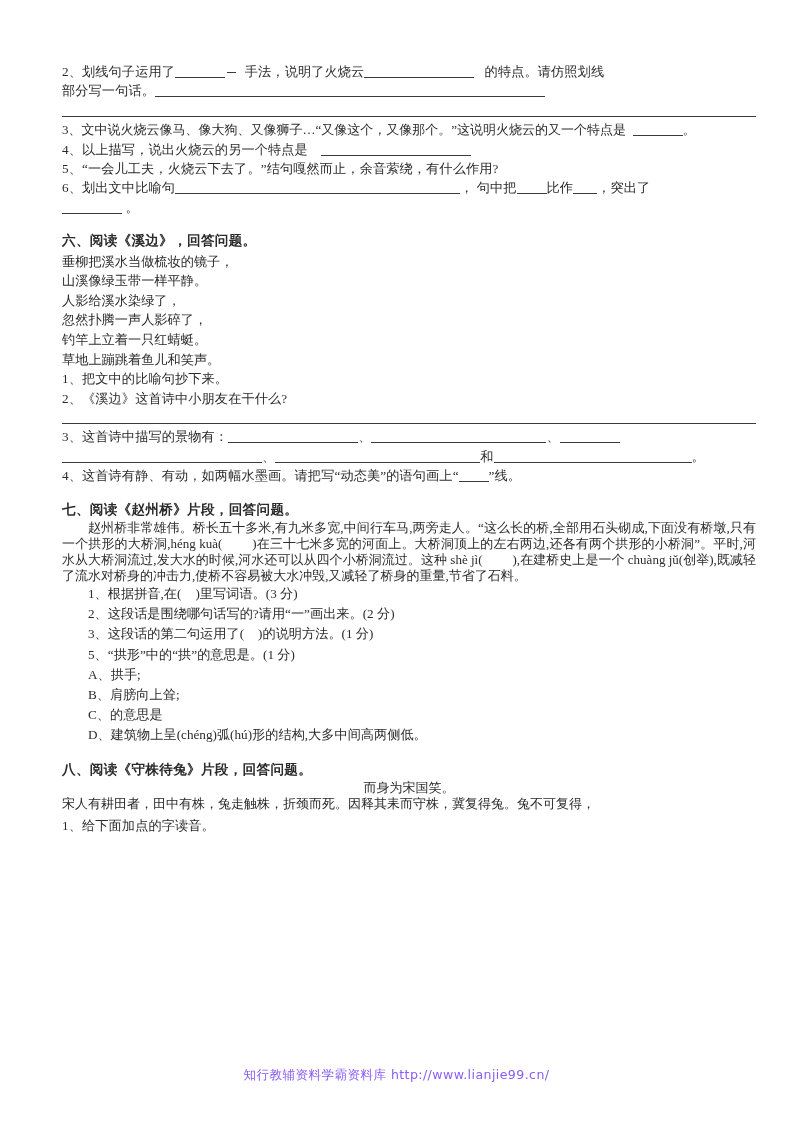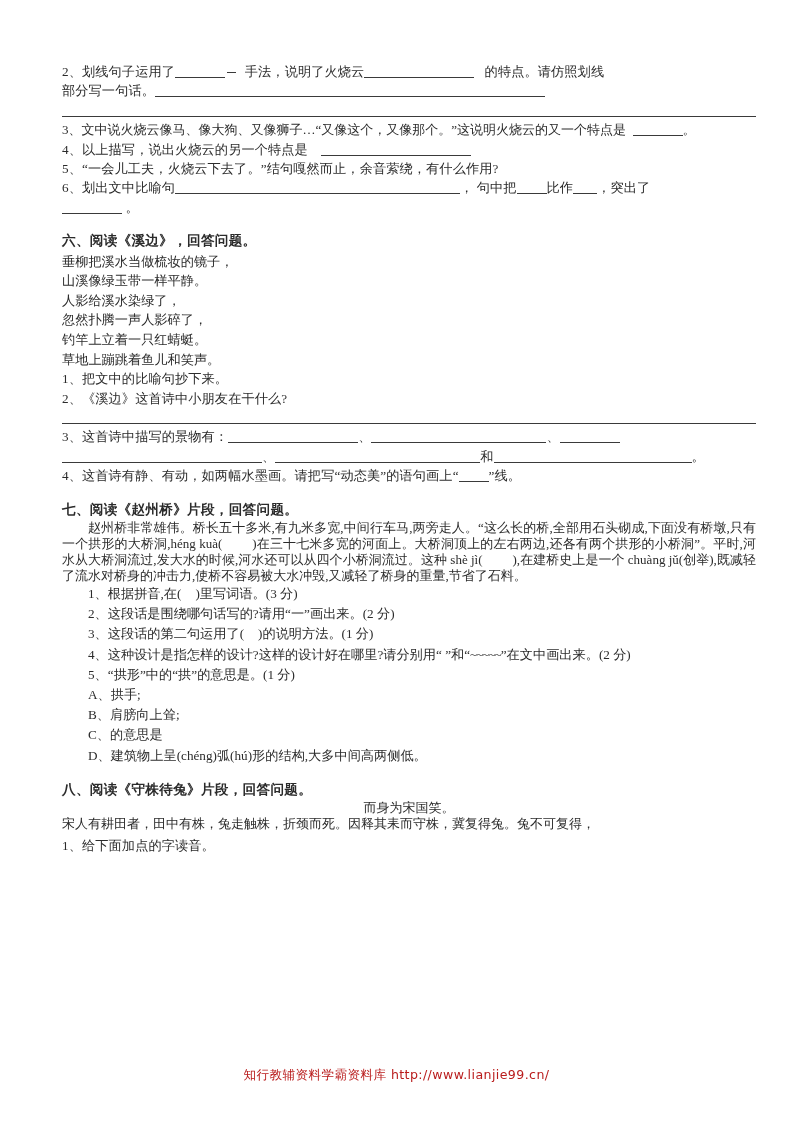--- a/index.html
+++ b/index.html
@@ -125,21 +125,21 @@
   .centered { text-align: center; }
 
   .footer {
     position: absolute;
     left: 0;
     top: 1067px;
     width: 793px;
     text-align: center;
     font-family: "DejaVu Sans", "Liberation Sans", sans-serif;
     font-size: 12.6px;
-    color: #b91c1c;
+    color: #8b5cf6;
     letter-spacing: 0.4px;
   }
   .tilde { letter-spacing: -1px; }
 </style>
 </head>
 <body>
 
 <div class="page">
 
   <div class="doc">
@@ -213,23 +213,20 @@
     <div class="qitem">
       <span>1、根据拼音,在(</span><span class="gap-paren-sm"></span><span>)里写词语。(3 分)</span>
     </div>
 
     <div class="qitem">2、这段话是围绕哪句话写的?请用“一”画出来。(2 分)</div>
 
     <div class="qitem">
       <span>3、这段话的第二句运用了(</span><span class="gap-paren-sm"></span><span>)的说明方法。(1 分)</span>
     </div>
 
-    <div class="qitem hang">
-      <span>4、这种设计是指怎样的设计?这样的设计好在哪里?请分别用“ ”和“</span><span class="tilde">~~~~~</span><span>”在文中画出来。(2 分)</span>
-    </div>
 
     <div class="qitem">5、“拱形”中的“拱”的意思是。(1 分)</div>
 
     <div class="opt">A、拱手;</div>
     <div class="opt">B、肩膀向上耸;</div>
     <div class="opt">C、的意思是</div>
     <div class="opt">D、建筑物上呈(chéng)弧(hú)形的结构,大多中间高两侧低。</div>
 
     <div class="heading">八、阅读《守株待兔》片段，回答问题。</div>
 

